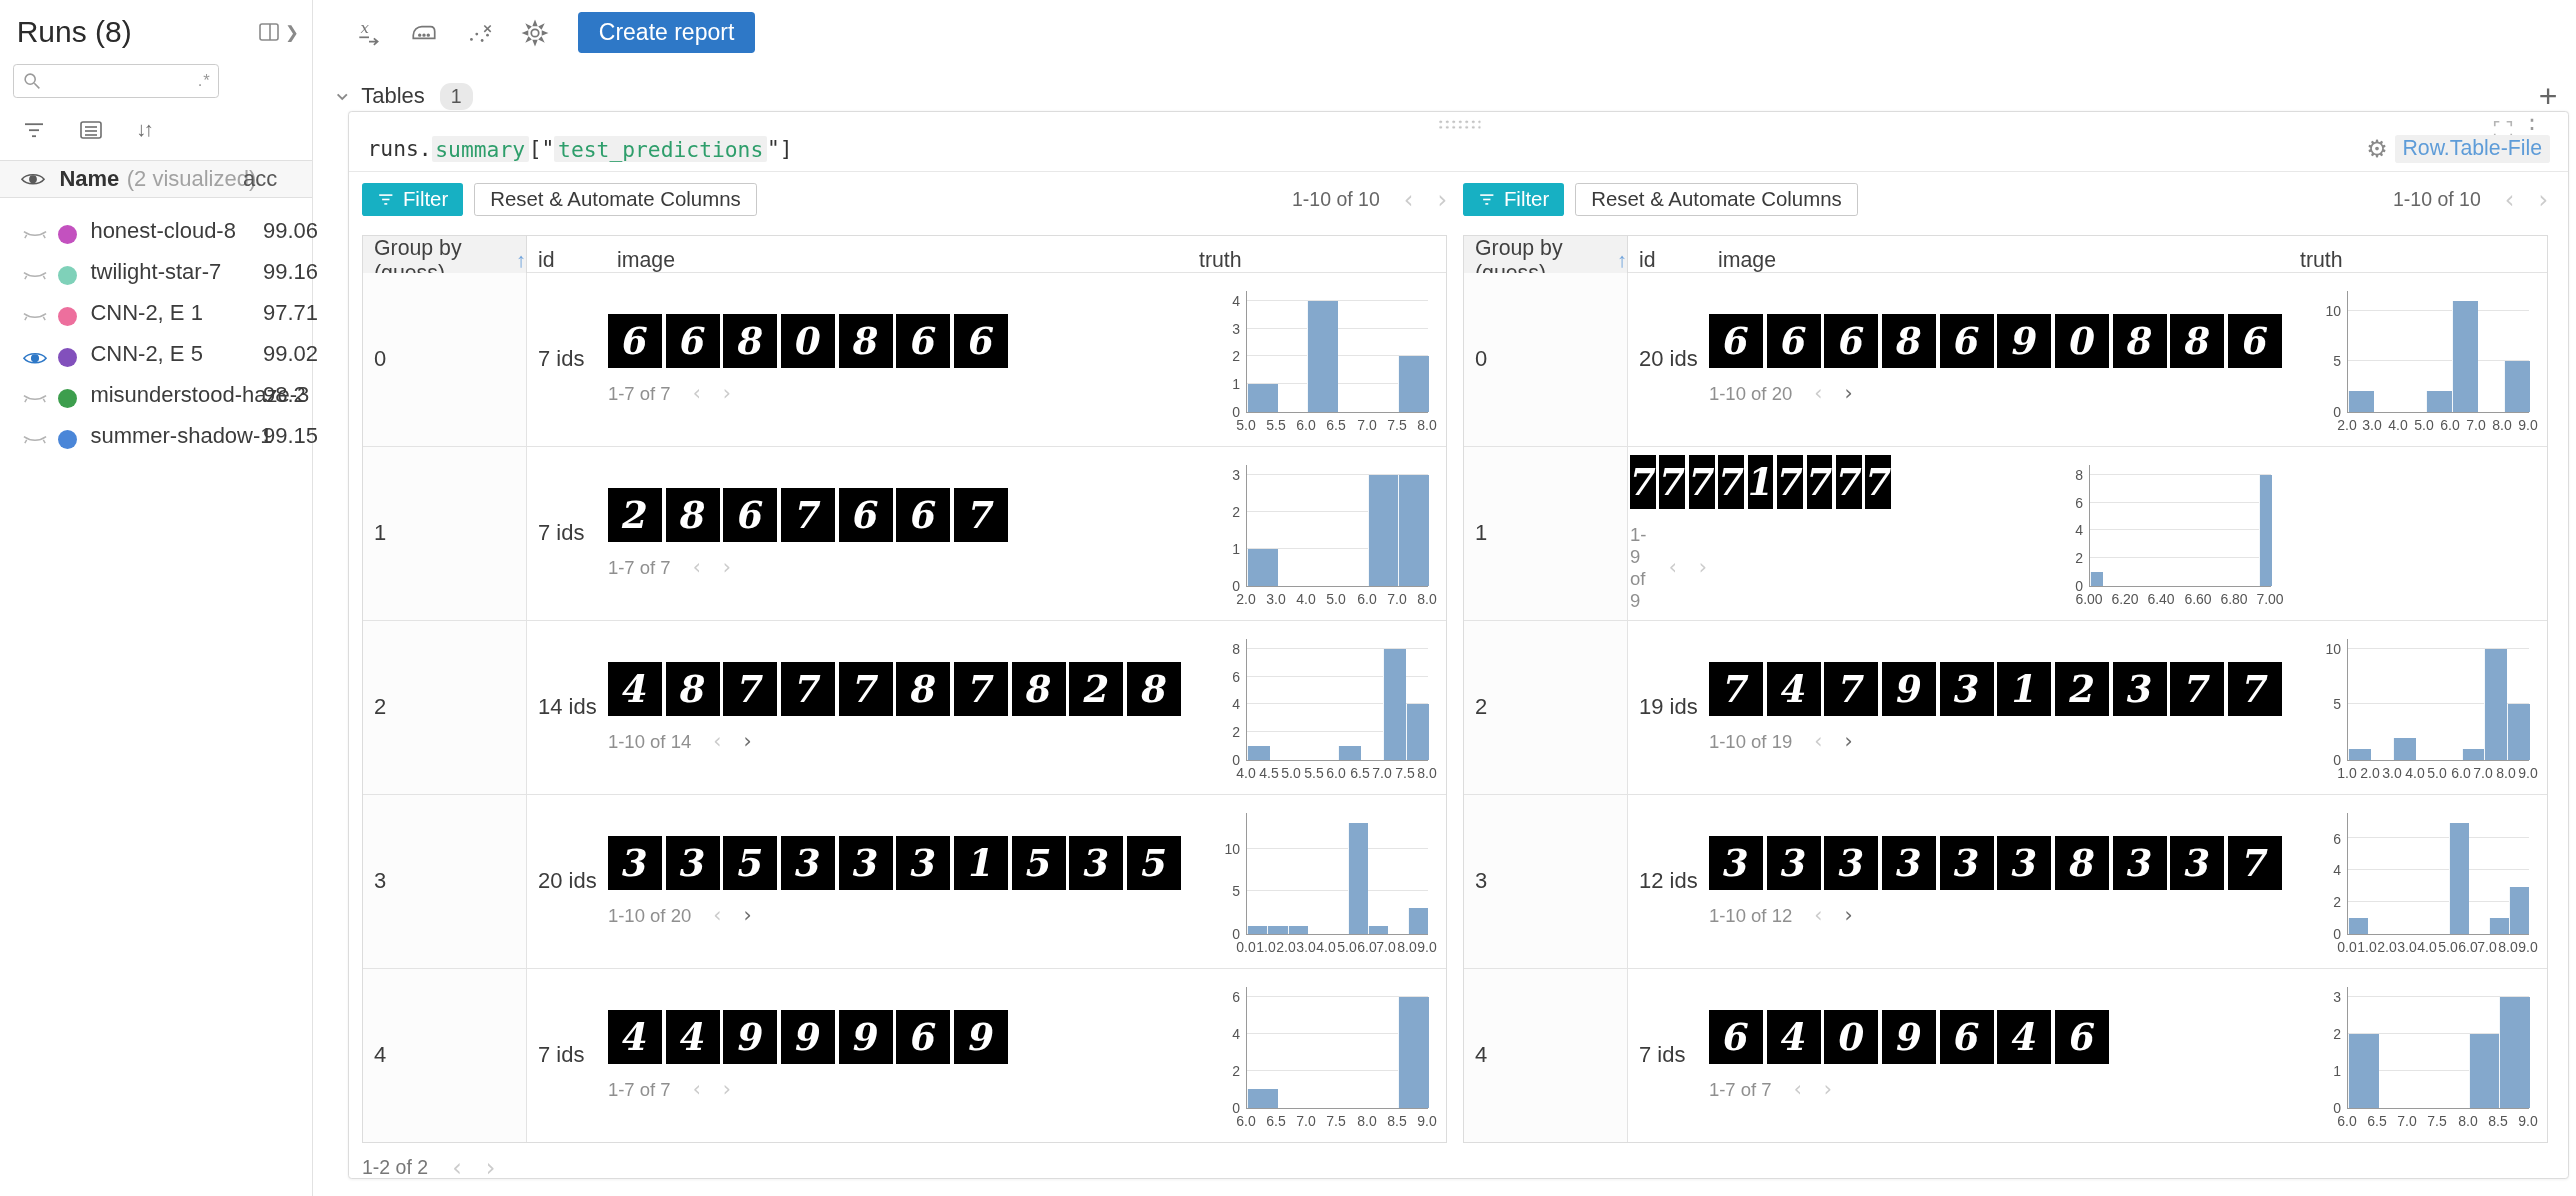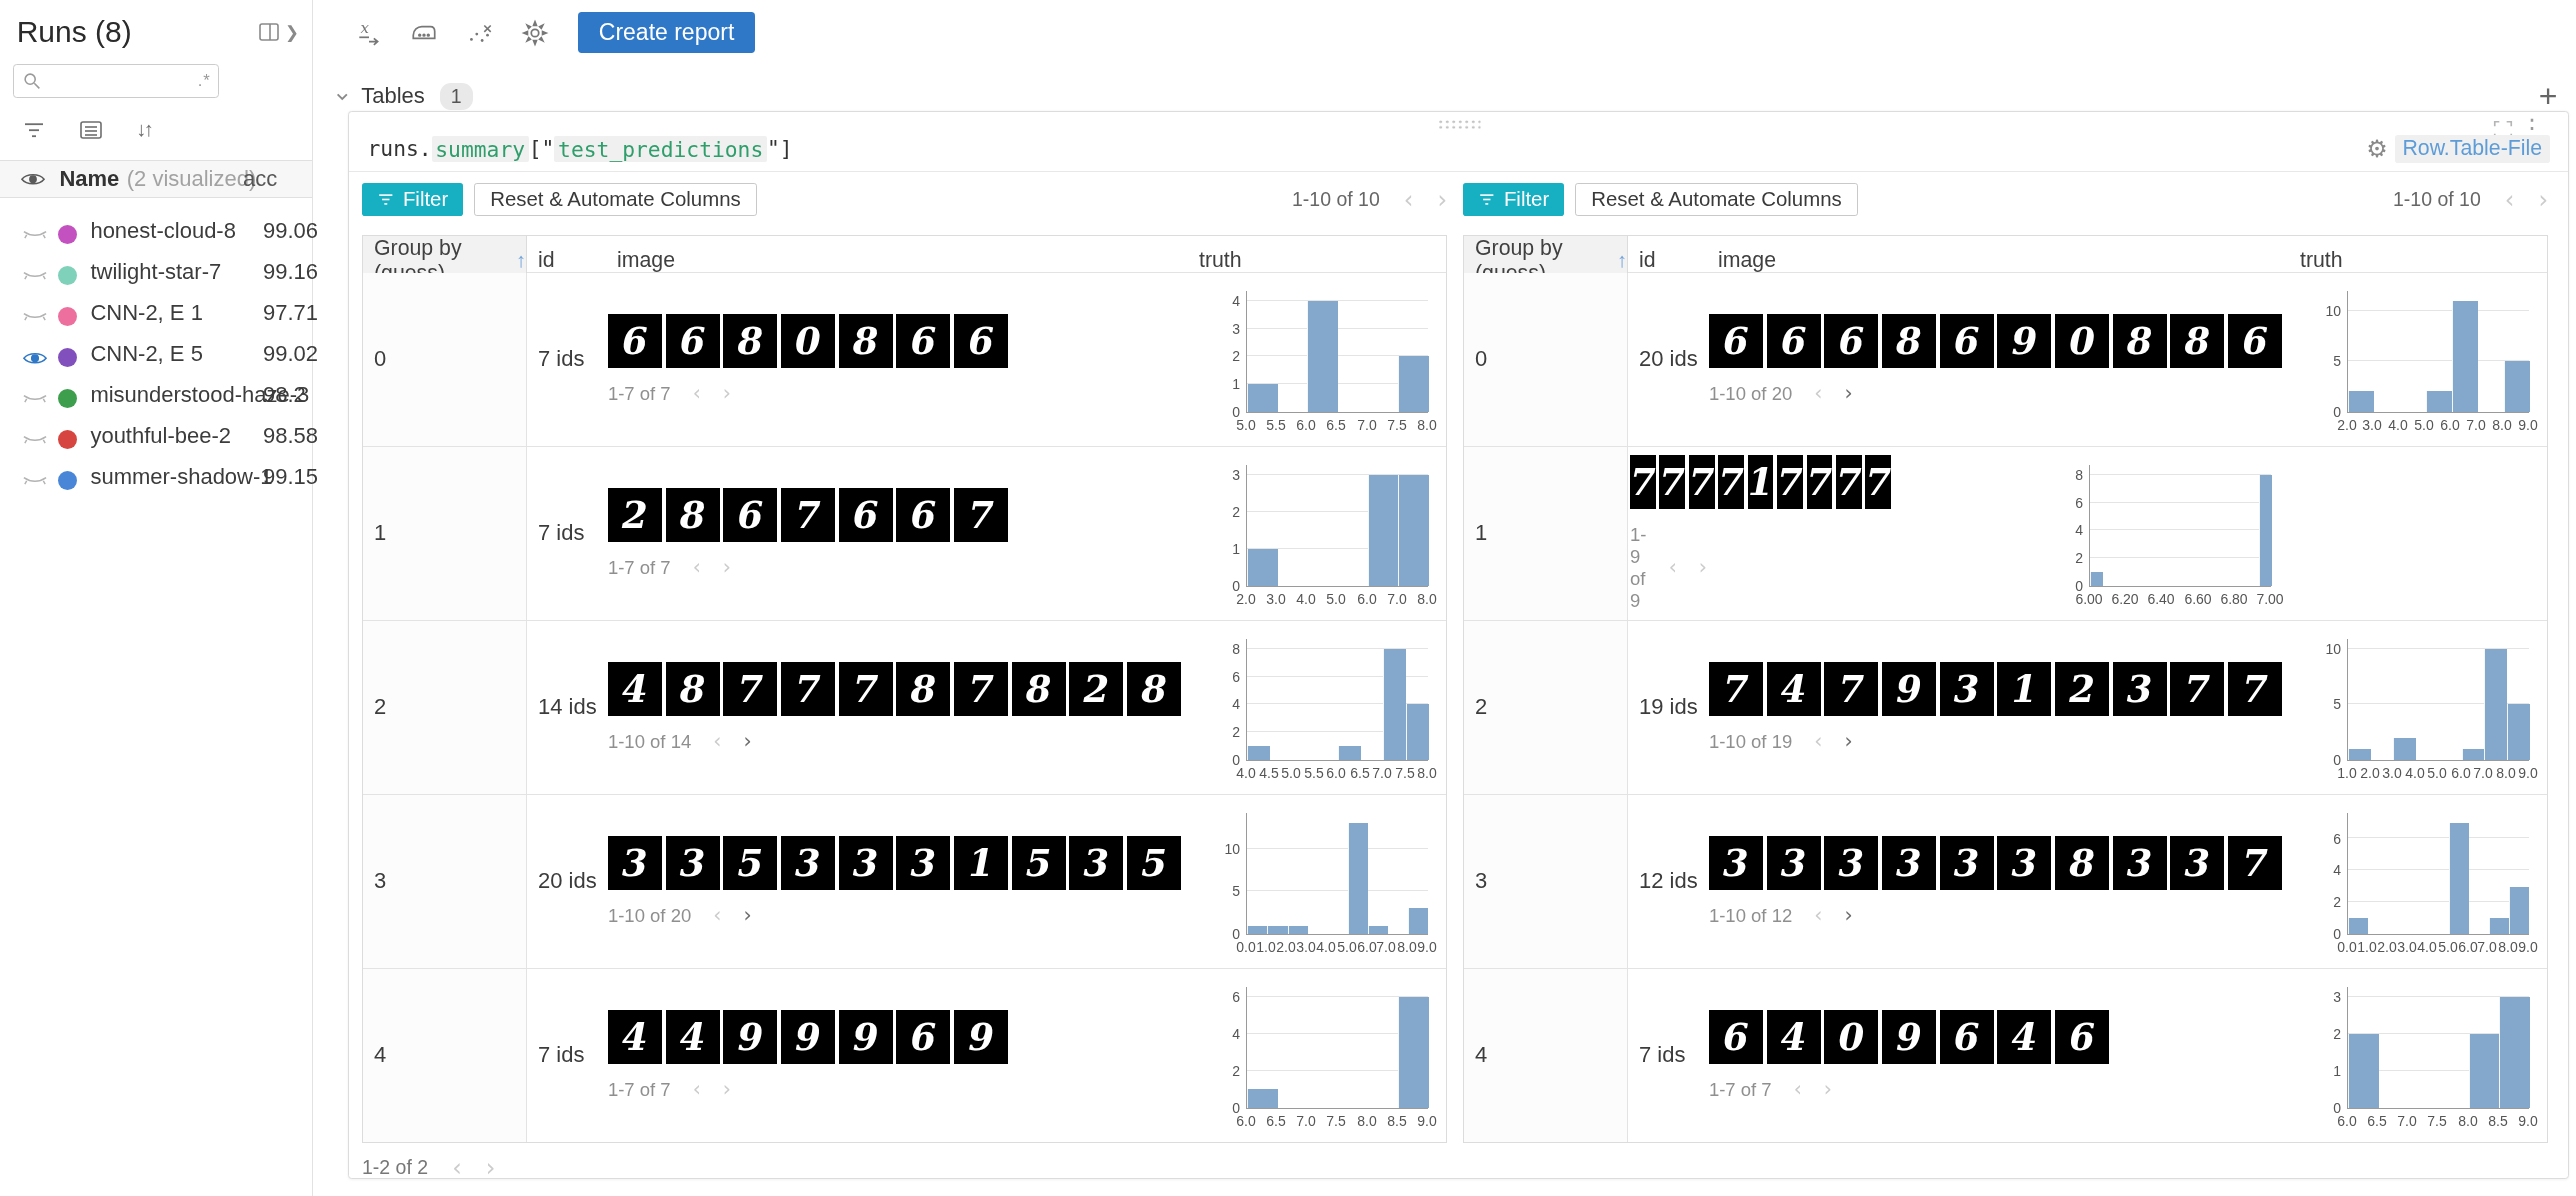--- a/index.html
+++ b/index.html
@@ -223,32 +223,20 @@
         <span class="run-eye">
           <svg width="26" height="18.5" viewBox="0 0 28 20" fill="none" stroke="#b3b3b3" stroke-width="1.6">
             <path d="M2 6 Q14 14 26 6"></path>
             <line x1="5" y1="9.5" x2="3" y2="13"></line>
             <line x1="23" y1="9.5" x2="25" y2="13"></line>
           </svg>
         </span>
         <span class="run-dot" style="background: rgb(61, 158, 77);"></span>
         <span class="run-name">misunderstood-haze-3</span>
         <span class="run-acc">98.2</span>
-      </div>
-      <div class="run-row">
-        <span class="run-eye">
-          <svg width="26" height="18.5" viewBox="0 0 28 20" fill="none" stroke="#b3b3b3" stroke-width="1.6">
-            <path d="M2 6 Q14 14 26 6"></path>
-            <line x1="5" y1="9.5" x2="3" y2="13"></line>
-            <line x1="23" y1="9.5" x2="25" y2="13"></line>
-          </svg>
-        </span>
-        <span class="run-dot" style="background: rgb(214, 69, 63);"></span>
-        <span class="run-name">youthful-bee-2</span>
-        <span class="run-acc">98.58</span>
       </div>
       <div class="run-row">
         <span class="run-eye">
           <svg width="26" height="18.5" viewBox="0 0 28 20" fill="none" stroke="#b3b3b3" stroke-width="1.6">
             <path d="M2 6 Q14 14 26 6"></path>
             <line x1="5" y1="9.5" x2="3" y2="13"></line>
             <line x1="23" y1="9.5" x2="25" y2="13"></line>
           </svg>
         </span>
         <span class="run-dot" style="background: rgb(74, 134, 216);"></span>

